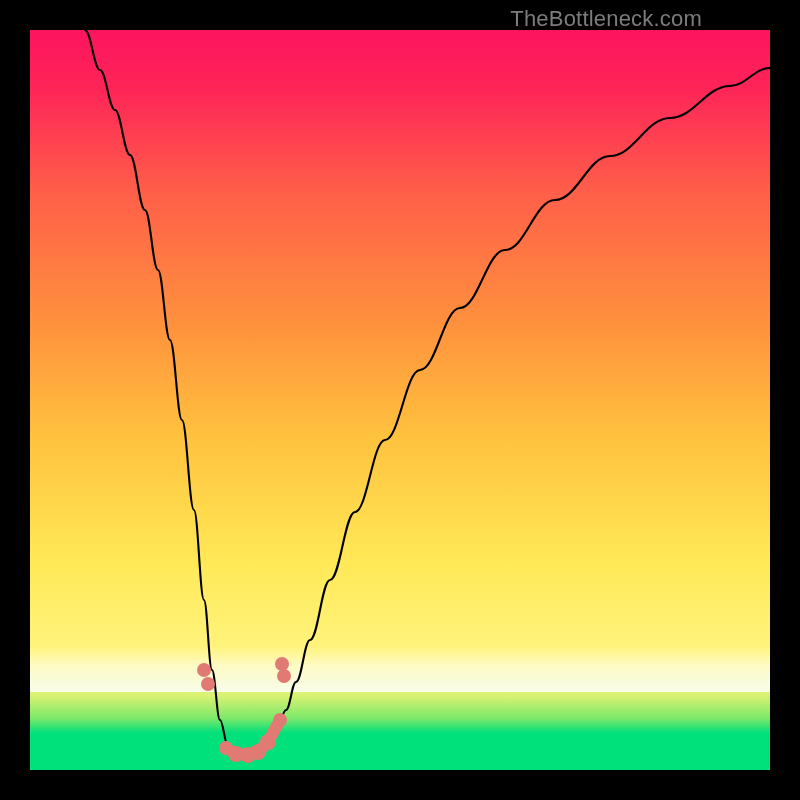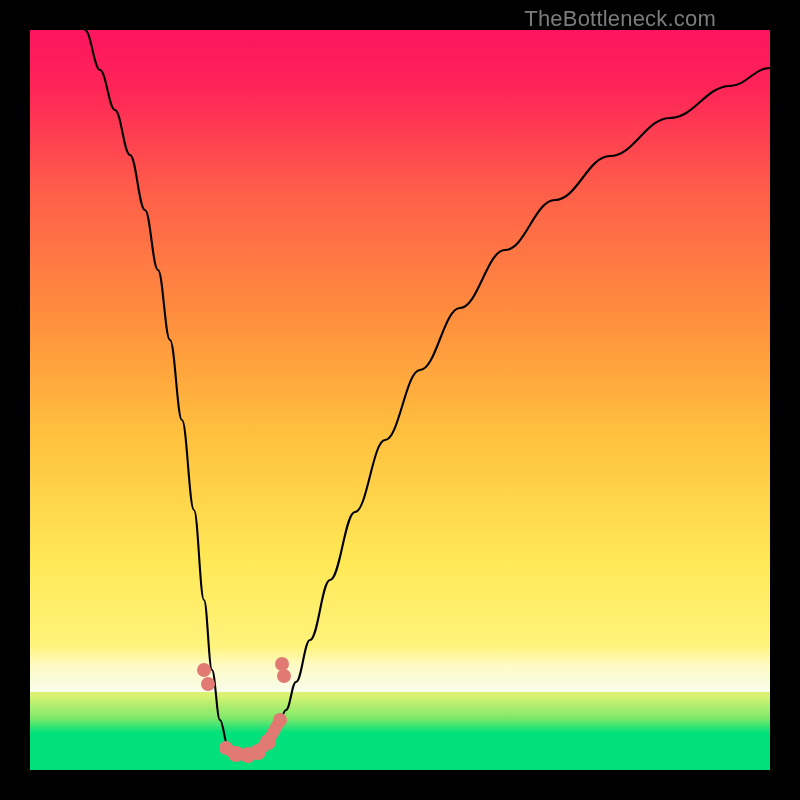--- a/index.html
+++ b/index.html
@@ -9,21 +9,20 @@
     height: 800px;
     background: #000;
     font-family: Arial, Helvetica, sans-serif;
     overflow: hidden;
   }
   .frame {
     position: relative;
     width: 716px;
     height: 800px;
     background: #000;
-    padding-left: 14px;
   }
   .watermark {
     position: absolute;
     top: 6px;
     right: 14px;
     color: #7c7c7c;
     font-size: 22px;
     font-weight: 500;
     letter-spacing: 0.2px;
     z-index: 20;

